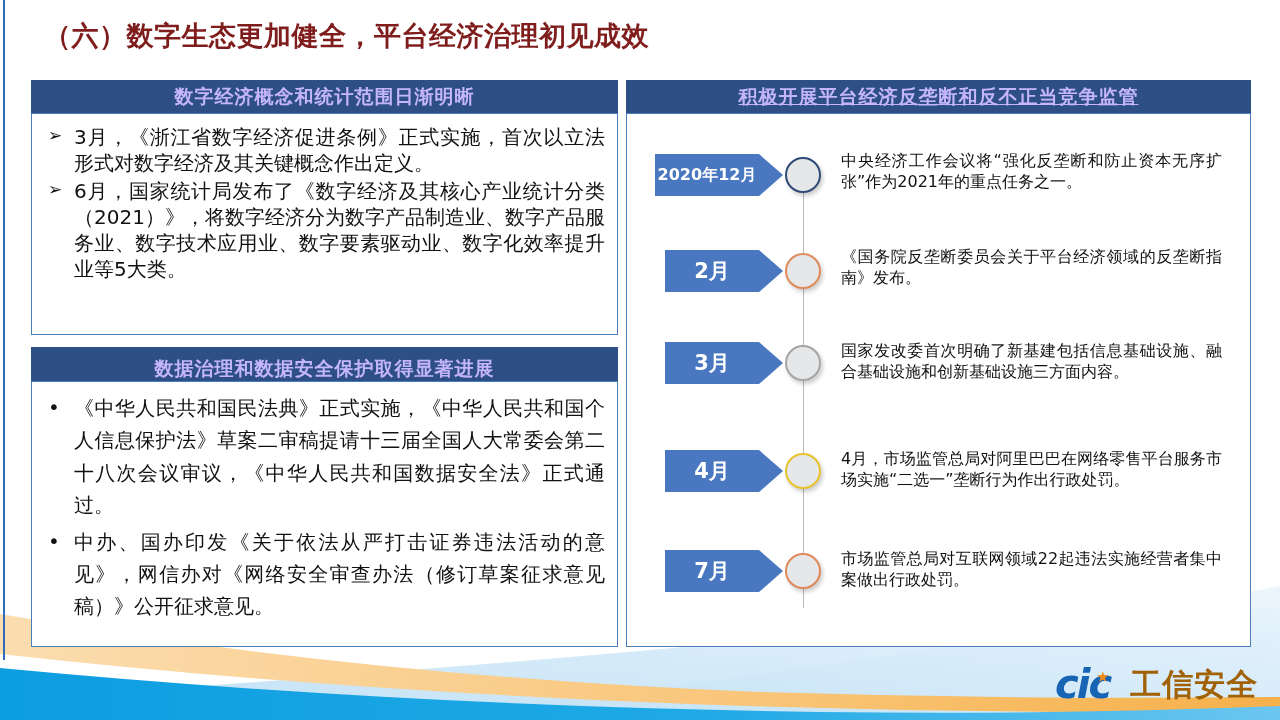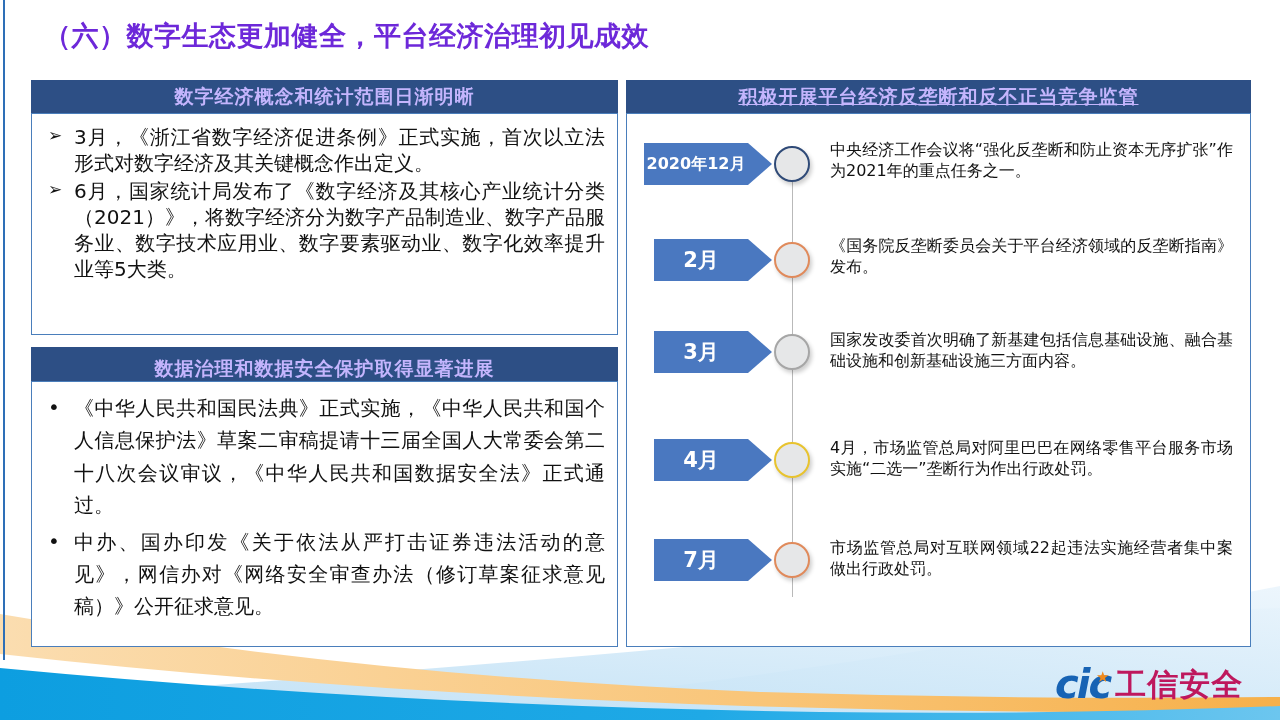--- a/index.html
+++ b/index.html
@@ -16,21 +16,21 @@
   .bg-wave{position:absolute;left:0;top:0;width:1280px;height:720px;pointer-events:none;}
 
   .left-rule{
     position:absolute;left:3px;top:0;width:2px;height:660px;
     background:#2e6fb7;
   }
 
   
   .slide-title{
     position:absolute;left:44px;top:18px;
-    font-size:27px;font-weight:bold;color:#6d28d9;
+    font-size:27px;font-weight:bold;color:#7f1d1d;
     letter-spacing:.5px;white-space:nowrap;
     font-family:"DejaVu Sans","Liberation Sans",sans-serif;
   }
 
   
   .panel{position:absolute;border:1px solid #4a7ebb;background:#fff;box-sizing:border-box;}
   .panel-head{
     background:#2d4f85;color:#c4b5fd;font-weight:bold;
     text-align:center;letter-spacing:1px;
     font-family:"DejaVu Sans","Liberation Sans",sans-serif;
@@ -55,21 +55,21 @@
   ul.bullets li .mk{
     flex:0 0 26px;text-align:left;font-size:17px;line-height:1.38;color:#111;
     padding-left:2px;
   }
   ul.bullets li .tx{flex:1;text-align:justify;}
 
   #box2-list li{font-size:20px;line-height:1.62;margin-bottom:4px;}
   #box2-list li .mk{font-size:20px;line-height:1.55;}
 
   
-  .timeline{position:relative;padding:0;margin:7px;height:100%;text-decoration:underline;}
+  .timeline{position:relative;padding:0;margin:18px;height:100%;text-decoration:underline;}
   .tl-spine{
     position:absolute;left:158px;top:36px;width:1px;height:440px;
     background:#b9b9b9;
   }
   .tl-row{position:absolute;left:0;width:100%;display:flex;align-items:flex-start;}
   .tl-arrow{
     position:relative;flex:0 0 auto;
     background:#4a78c0;color:#fff;font-weight:bold;
     font-family:"DejaVu Sans","Liberation Sans",sans-serif;
     display:flex;align-items:center;justify-content:center;
@@ -90,21 +90,21 @@
     font-size:16px;line-height:1.32;color:#111;text-align:justify;
     font-family:"DejaVu Sans","Liberation Sans",sans-serif;
   }
 
   
   .logo{position:absolute;left:1055px;top:664px;display:flex;align-items:center;}
   .logo-cic{position:relative;font-family:"DejaVu Sans","Liberation Sans",sans-serif;
     font-size:40px;font-weight:bold;font-style:italic;color:#1763b4;letter-spacing:-2px;line-height:1;}
   .logo-star{position:absolute;left:41px;top:6px;font-size:15px;color:#f08a1d;font-style:normal;}
   .logo-cn{font-family:"DejaVu Sans","Liberation Sans",sans-serif;
-    font-size:31px;font-weight:bold;color:#be185d;margin-left:5px;letter-spacing:1px;line-height:1;}
+    font-size:31px;font-weight:bold;color:#a16207;margin-left:20px;letter-spacing:1px;line-height:1;}
 </style>
 </head>
 <body>
 
 <div id="slide">
 
   <svg class="bg-wave" viewBox="0 0 1280 720" preserveAspectRatio="none">
     <defs>
       <linearGradient id="gOrange" x1="0" y1="0" x2="1" y2="0">
         <stop offset="0%" stop-color="#fbddb0"></stop>

